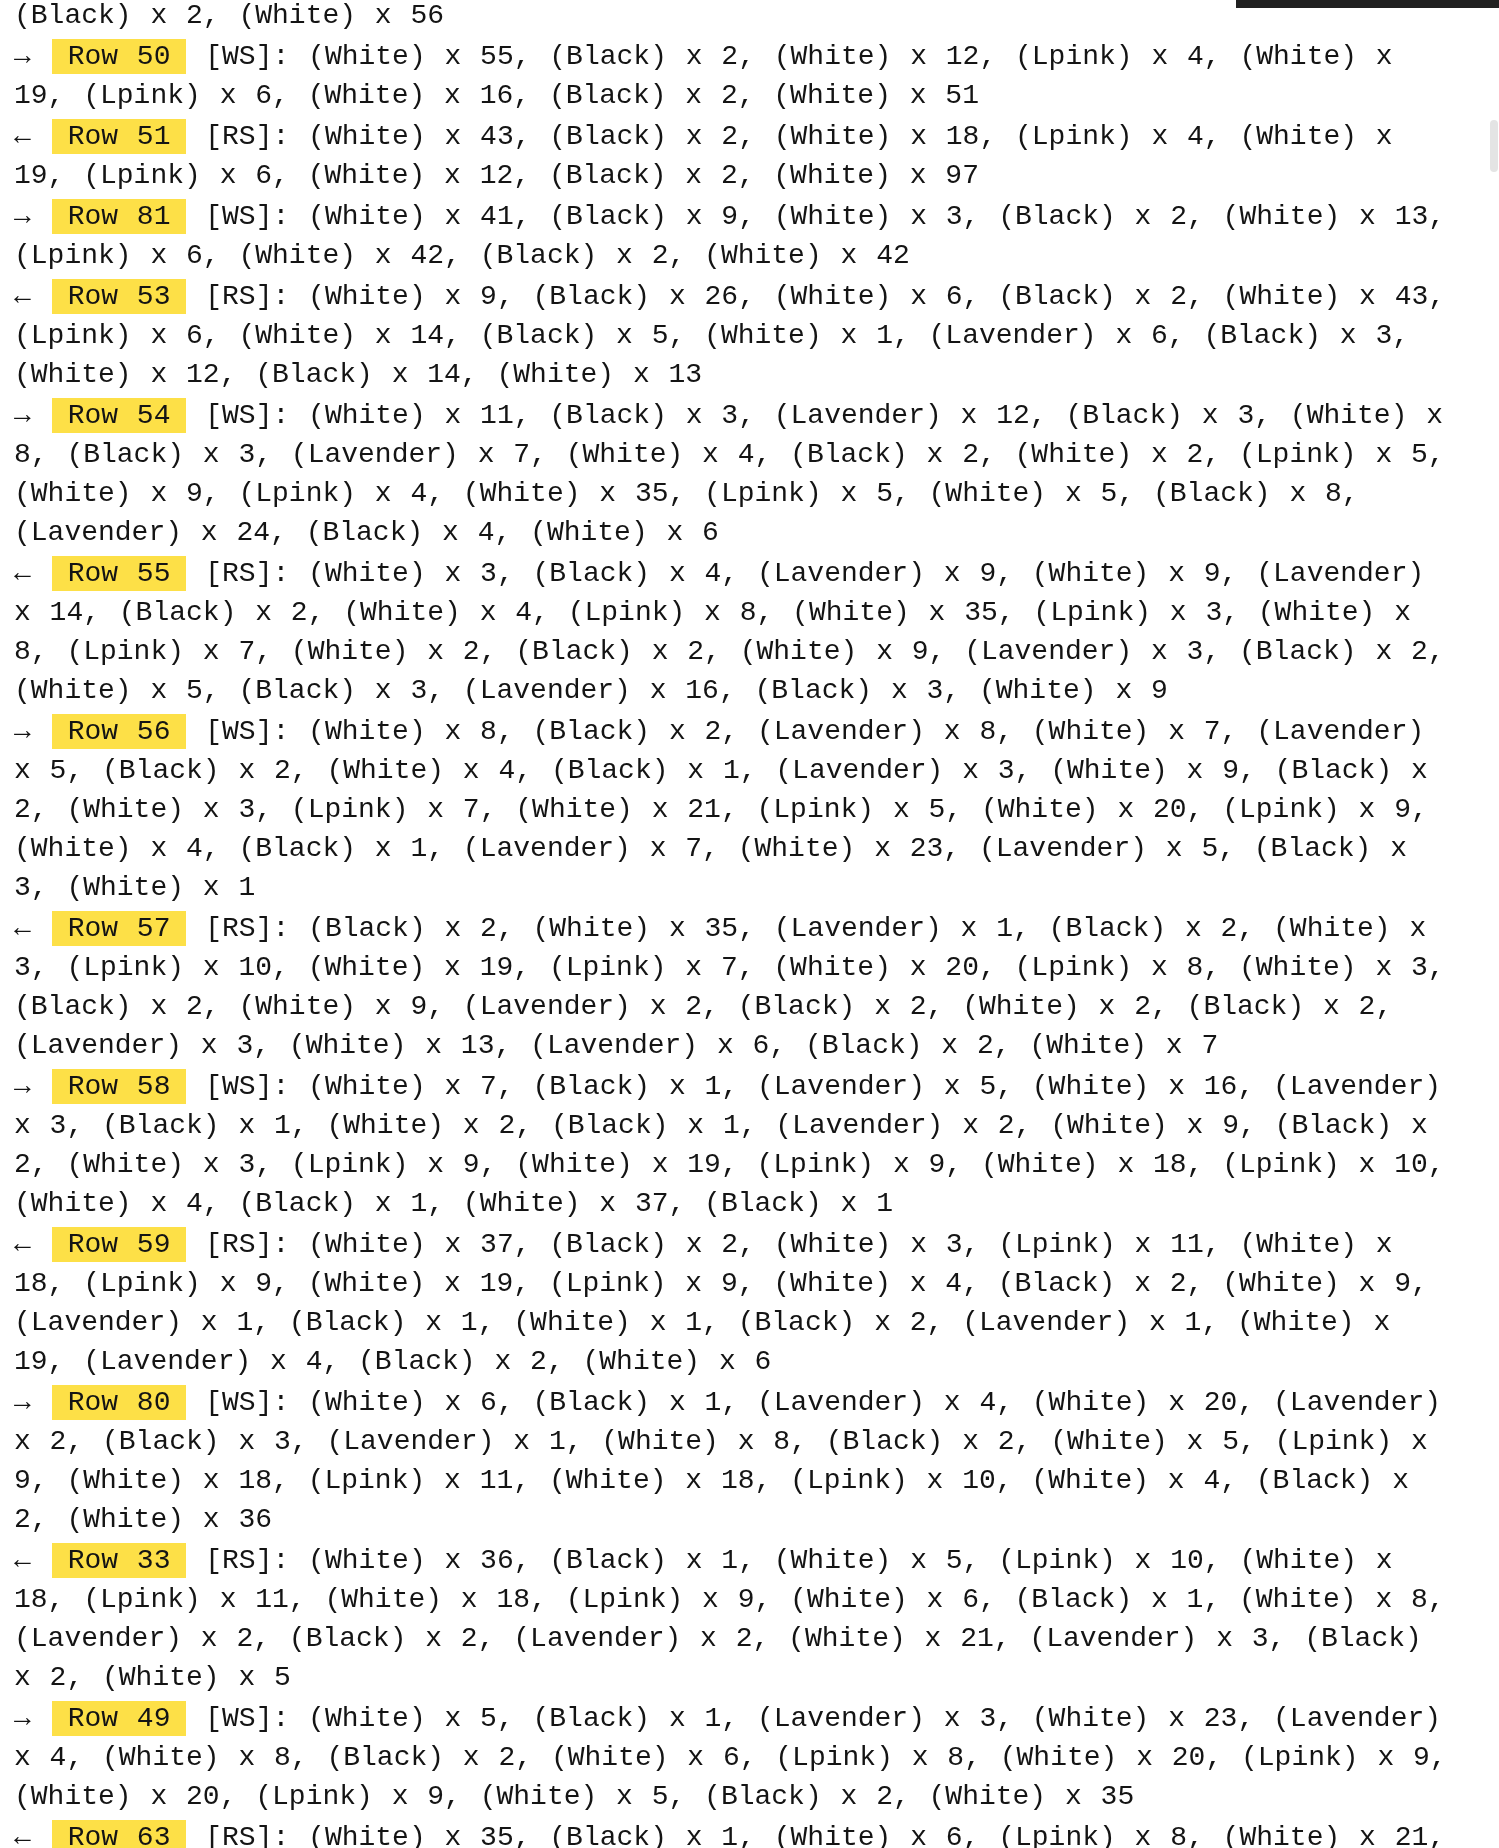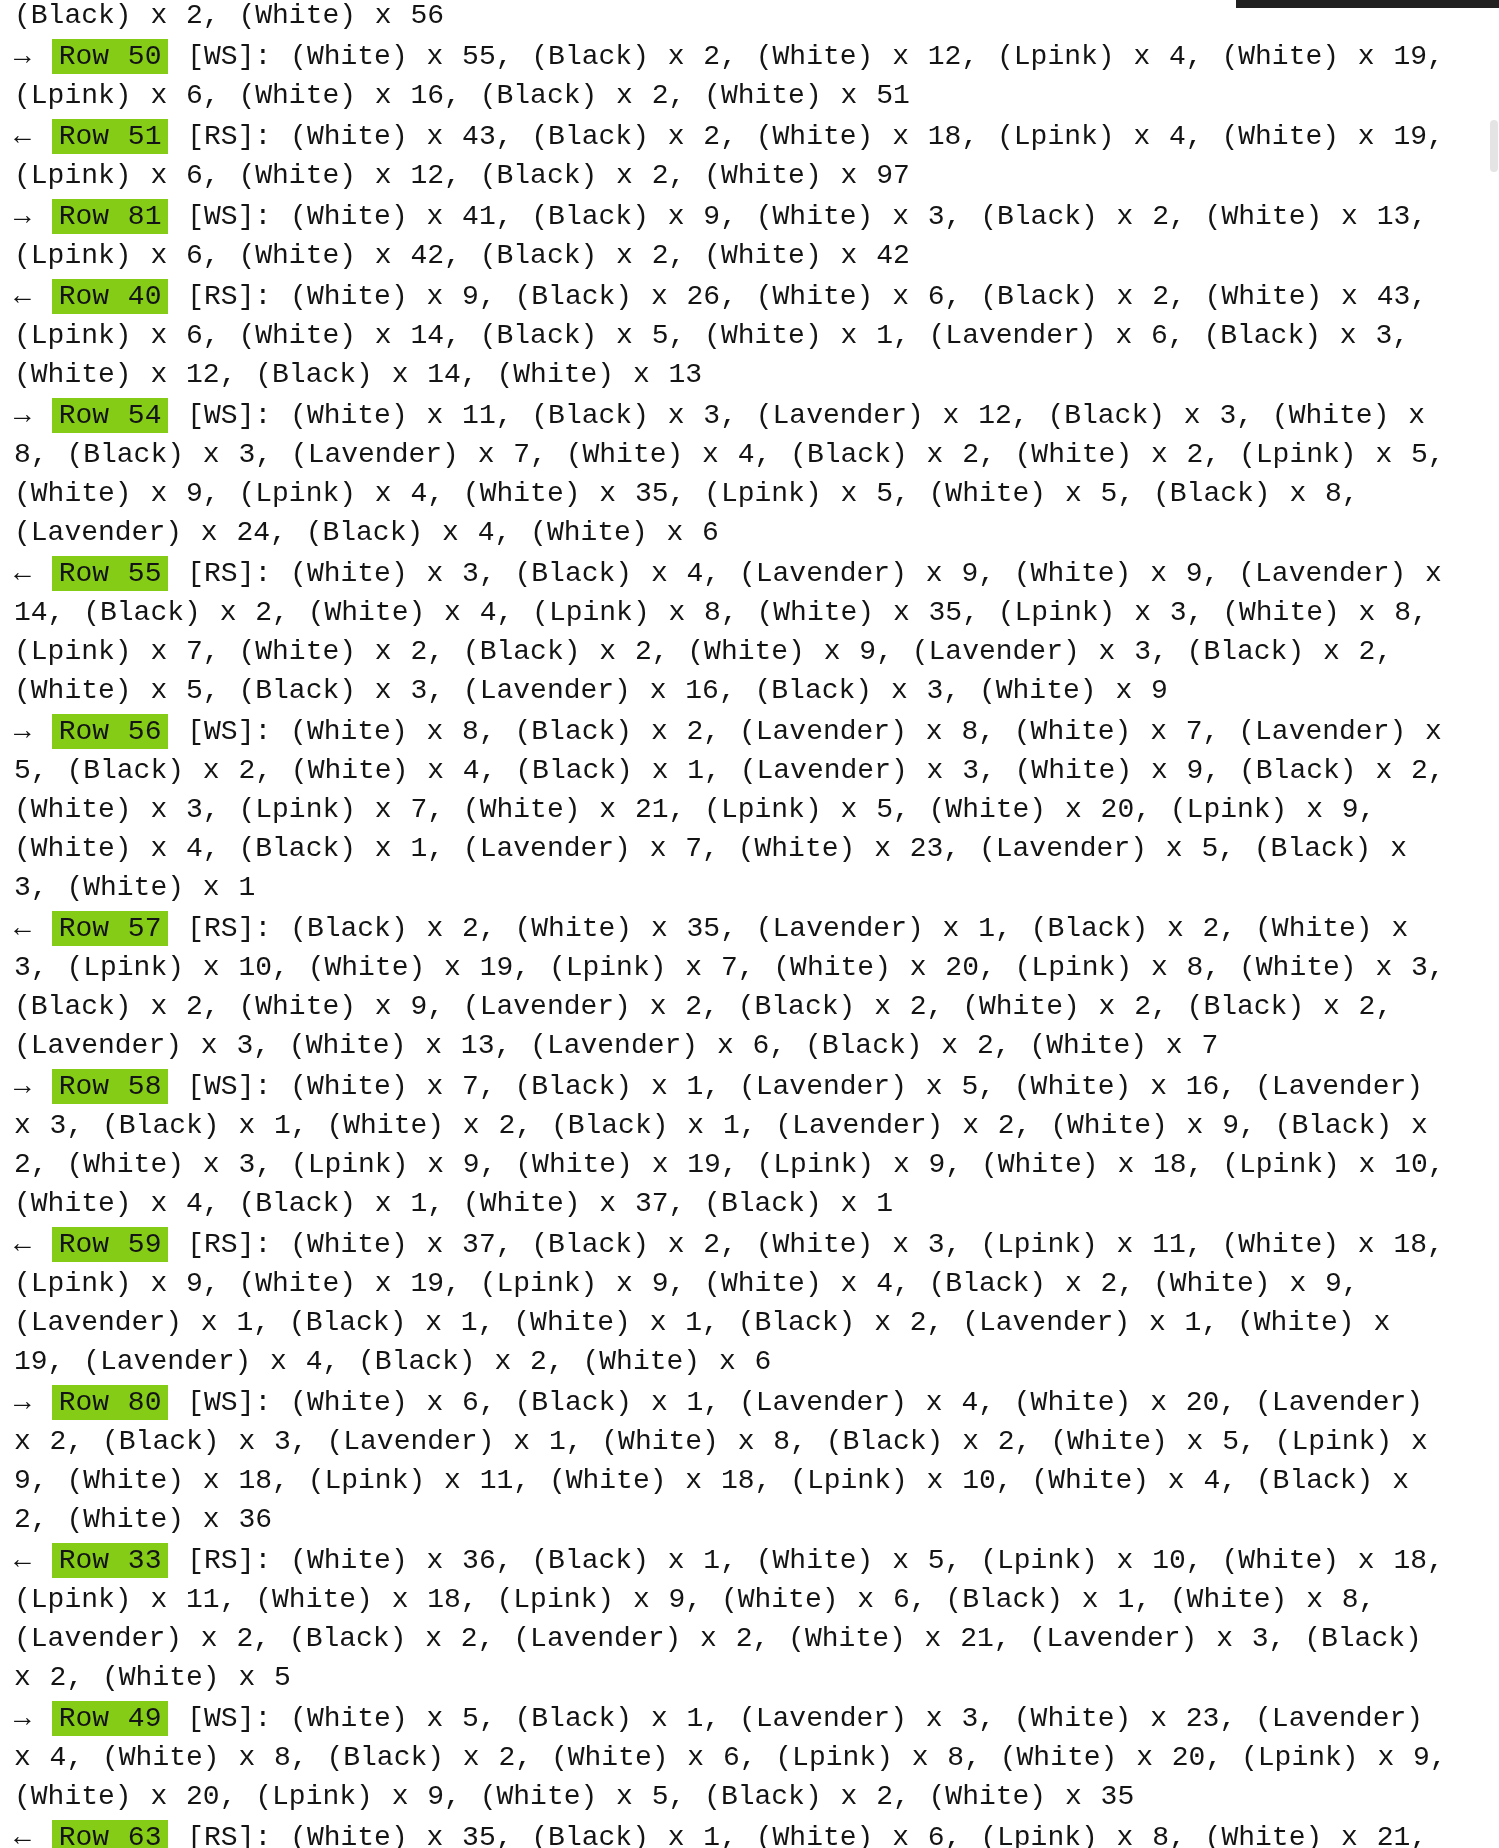--- a/index.html
+++ b/index.html
@@ -19,22 +19,22 @@
   }
   main.pattern-text {
     margin: -6px 44px 0 14px;
   }
   p.pattern-row {
     margin: 2px 0;
     text-align: left;
     word-spacing: 2px;
   }
   .row-badge {
-    background: #84cc16;
-    padding: 2px 7px;
+    background: #fde047;
+    padding: 2px 16px;
   }
   .arrow {
     padding-right: 2px;
   }
   .top-edge-bar {
     position: absolute;
     top: 0;
     left: 1236px;
     width: 263px;
     height: 8px;
@@ -54,21 +54,21 @@
 <body>
 
 <div class="top-edge-bar"></div>
 <div class="scrollbar-thumb"></div>
 
 <main class="pattern-text">
     <p class="pattern-row">(Black) x 2, (White) x 56</p>
     <p class="pattern-row"><span class="arrow">→</span> <span class="row-badge">Row 50</span><span> [WS]: </span><span>(White) x 55, (Black) x 2, (White) x 12, (Lpink) x 4, (White) x 19, (Lpink) x 6, (White) x 16, (Black) x 2, (White) x 51</span></p>
     <p class="pattern-row"><span class="arrow">←</span> <span class="row-badge">Row 51</span><span> [RS]: </span><span>(White) x 43, (Black) x 2, (White) x 18, (Lpink) x 4, (White) x 19, (Lpink) x 6, (White) x 12, (Black) x 2, (White) x 97</span></p>
     <p class="pattern-row"><span class="arrow">→</span> <span class="row-badge">Row 81</span><span> [WS]: </span><span>(White) x 41, (Black) x 9, (White) x 3, (Black) x 2, (White) x 13, (Lpink) x 6, (White) x 42, (Black) x 2, (White) x 42</span></p>
-    <p class="pattern-row"><span class="arrow">←</span> <span class="row-badge">Row 40</span><span> [RS]: </span><span>(White) x 9, (Black) x 26, (White) x 6, (Black) x 2, (White) x 43, (Lpink) x 6, (White) x 14, (Black) x 5, (White) x 1, (Lavender) x 6, (Black) x 3, (White) x 12, (Black) x 14, (White) x 13</span></p>
+    <p class="pattern-row"><span class="arrow">←</span> <span class="row-badge">Row 53</span><span> [RS]: </span><span>(White) x 9, (Black) x 26, (White) x 6, (Black) x 2, (White) x 43, (Lpink) x 6, (White) x 14, (Black) x 5, (White) x 1, (Lavender) x 6, (Black) x 3, (White) x 12, (Black) x 14, (White) x 13</span></p>
     <p class="pattern-row"><span class="arrow">→</span> <span class="row-badge">Row 54</span><span> [WS]: </span><span>(White) x 11, (Black) x 3, (Lavender) x 12, (Black) x 3, (White) x 8, (Black) x 3, (Lavender) x 7, (White) x 4, (Black) x 2, (White) x 2, (Lpink) x 5, (White) x 9, (Lpink) x 4, (White) x 35, (Lpink) x 5, (White) x 5, (Black) x 8, (Lavender) x 24, (Black) x 4, (White) x 6</span></p>
     <p class="pattern-row"><span class="arrow">←</span> <span class="row-badge">Row 55</span><span> [RS]: </span><span>(White) x 3, (Black) x 4, (Lavender) x 9, (White) x 9, (Lavender) x 14, (Black) x 2, (White) x 4, (Lpink) x 8, (White) x 35, (Lpink) x 3, (White) x 8, (Lpink) x 7, (White) x 2, (Black) x 2, (White) x 9, (Lavender) x 3, (Black) x 2, (White) x 5, (Black) x 3, (Lavender) x 16, (Black) x 3, (White) x 9</span></p>
     <p class="pattern-row"><span class="arrow">→</span> <span class="row-badge">Row 56</span><span> [WS]: </span><span>(White) x 8, (Black) x 2, (Lavender) x 8, (White) x 7, (Lavender) x 5, (Black) x 2, (White) x 4, (Black) x 1, (Lavender) x 3, (White) x 9, (Black) x 2, (White) x 3, (Lpink) x 7, (White) x 21, (Lpink) x 5, (White) x 20, (Lpink) x 9, (White) x 4, (Black) x 1, (Lavender) x 7, (White) x 23, (Lavender) x 5, (Black) x 3, (White) x 1</span></p>
     <p class="pattern-row"><span class="arrow">←</span> <span class="row-badge">Row 57</span><span> [RS]: </span><span>(Black) x 2, (White) x 35, (Lavender) x 1, (Black) x 2, (White) x 3, (Lpink) x 10, (White) x 19, (Lpink) x 7, (White) x 20, (Lpink) x 8, (White) x 3, (Black) x 2, (White) x 9, (Lavender) x 2, (Black) x 2, (White) x 2, (Black) x 2, (Lavender) x 3, (White) x 13, (Lavender) x 6, (Black) x 2, (White) x 7</span></p>
     <p class="pattern-row"><span class="arrow">→</span> <span class="row-badge">Row 58</span><span> [WS]: </span><span>(White) x 7, (Black) x 1, (Lavender) x 5, (White) x 16, (Lavender) x 3, (Black) x 1, (White) x 2, (Black) x 1, (Lavender) x 2, (White) x 9, (Black) x 2, (White) x 3, (Lpink) x 9, (White) x 19, (Lpink) x 9, (White) x 18, (Lpink) x 10, (White) x 4, (Black) x 1, (White) x 37, (Black) x 1</span></p>
     <p class="pattern-row"><span class="arrow">←</span> <span class="row-badge">Row 59</span><span> [RS]: </span><span>(White) x 37, (Black) x 2, (White) x 3, (Lpink) x 11, (White) x 18, (Lpink) x 9, (White) x 19, (Lpink) x 9, (White) x 4, (Black) x 2, (White) x 9, (Lavender) x 1, (Black) x 1, (White) x 1, (Black) x 2, (Lavender) x 1, (White) x 19, (Lavender) x 4, (Black) x 2, (White) x 6</span></p>
     <p class="pattern-row"><span class="arrow">→</span> <span class="row-badge">Row 80</span><span> [WS]: </span><span>(White) x 6, (Black) x 1, (Lavender) x 4, (White) x 20, (Lavender) x 2, (Black) x 3, (Lavender) x 1, (White) x 8, (Black) x 2, (White) x 5, (Lpink) x 9, (White) x 18, (Lpink) x 11, (White) x 18, (Lpink) x 10, (White) x 4, (Black) x 2, (White) x 36</span></p>
     <p class="pattern-row"><span class="arrow">←</span> <span class="row-badge">Row 33</span><span> [RS]: </span><span>(White) x 36, (Black) x 1, (White) x 5, (Lpink) x 10, (White) x 18, (Lpink) x 11, (White) x 18, (Lpink) x 9, (White) x 6, (Black) x 1, (White) x 8, (Lavender) x 2, (Black) x 2, (Lavender) x 2, (White) x 21, (Lavender) x 3, (Black) x 2, (White) x 5</span></p>
     <p class="pattern-row"><span class="arrow">→</span> <span class="row-badge">Row 49</span><span> [WS]: </span><span>(White) x 5, (Black) x 1, (Lavender) x 3, (White) x 23, (Lavender) x 4, (White) x 8, (Black) x 2, (White) x 6, (Lpink) x 8, (White) x 20, (Lpink) x 9, (White) x 20, (Lpink) x 9, (White) x 5, (Black) x 2, (White) x 35</span></p>
     <p class="pattern-row"><span class="arrow">←</span> <span class="row-badge">Row 63</span><span> [RS]: </span><span>(White) x 35, (Black) x 1, (White) x 6, (Lpink) x 8, (White) x 21, (Lpink) x 9, (White) x 21, (Lpink) x 7, (White) x 7, (Black) x 1, (White) x 35</span></p>

